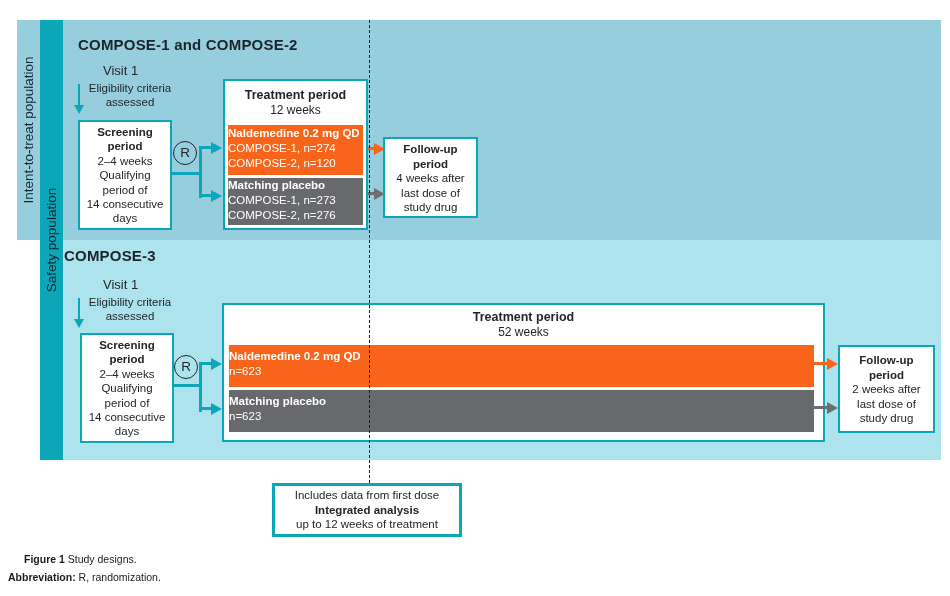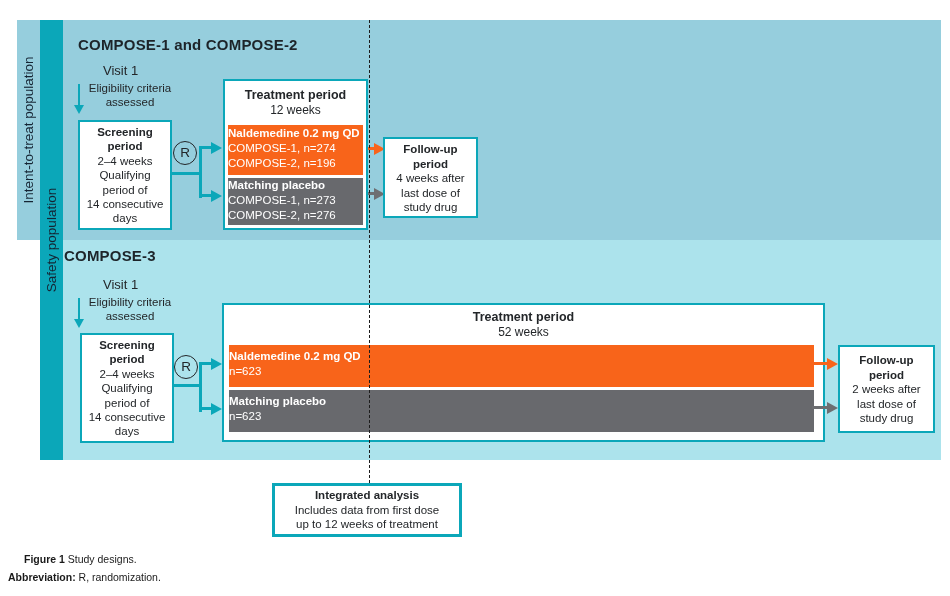--- a/index.html
+++ b/index.html
@@ -114,21 +114,21 @@
   <div class="tri r-teal" style="left:211px;top:142px;"></div>
   <div class="hline" style="left:199px;top:194px;width:13px;"></div>
   <div class="tri r-teal" style="left:211px;top:190px;"></div>
 
   <div class="whitebox" style="left:223px;top:79px;width:145px;height:151px;">
     <div class="tp-head">Treatment period</div>
     <div class="tp-sub">12 weeks</div>
     <div class="arm orange" style="left:3px;top:44px;width:135px;height:50px;padding-top:1px;">
       <span class="line b">Naldemedine 0.2 mg QD</span>
       <span class="line">COMPOSE-1, n=274</span>
-      <span class="line">COMPOSE-2, n=196</span>
+      <span class="line">COMPOSE-2, n=120</span>
     </div>
     <div class="arm gray" style="left:3px;top:97px;width:135px;height:47px;">
       <span class="line b">Matching placebo</span>
       <span class="line">COMPOSE-1, n=273</span>
       <span class="line">COMPOSE-2, n=276</span>
     </div>
   </div>
 
   <div class="shaft-orange" style="left:368px;top:147px;width:7px;"></div>
   <div class="tri r-orange" style="left:374px;top:143px;"></div>
@@ -194,22 +194,22 @@
     <span class="line b">Follow-up</span>
     <span class="line b">period</span>
     <span class="line">2 weeks after</span>
     <span class="line">last dose of</span>
     <span class="line">study drug</span>
   </div>
 
   <div class="dashline"></div>
 
   <div class="integrated">
+    <span class="line">Includes data from first dose</span>
     <span class="line b">Integrated analysis</span>
-    <span class="line">Includes data from first dose</span>
     <span class="line">up to 12 weeks of treatment</span>
   </div>
 
   <div class="caption" style="left:24px;top:553px;">
     <span class="b">Figure 1</span>
     <span>Study designs.</span>
   </div>
   <div class="caption" style="left:8px;top:571px;">
     <span class="b">Abbreviation:</span>
     <span>R, randomization.</span>

